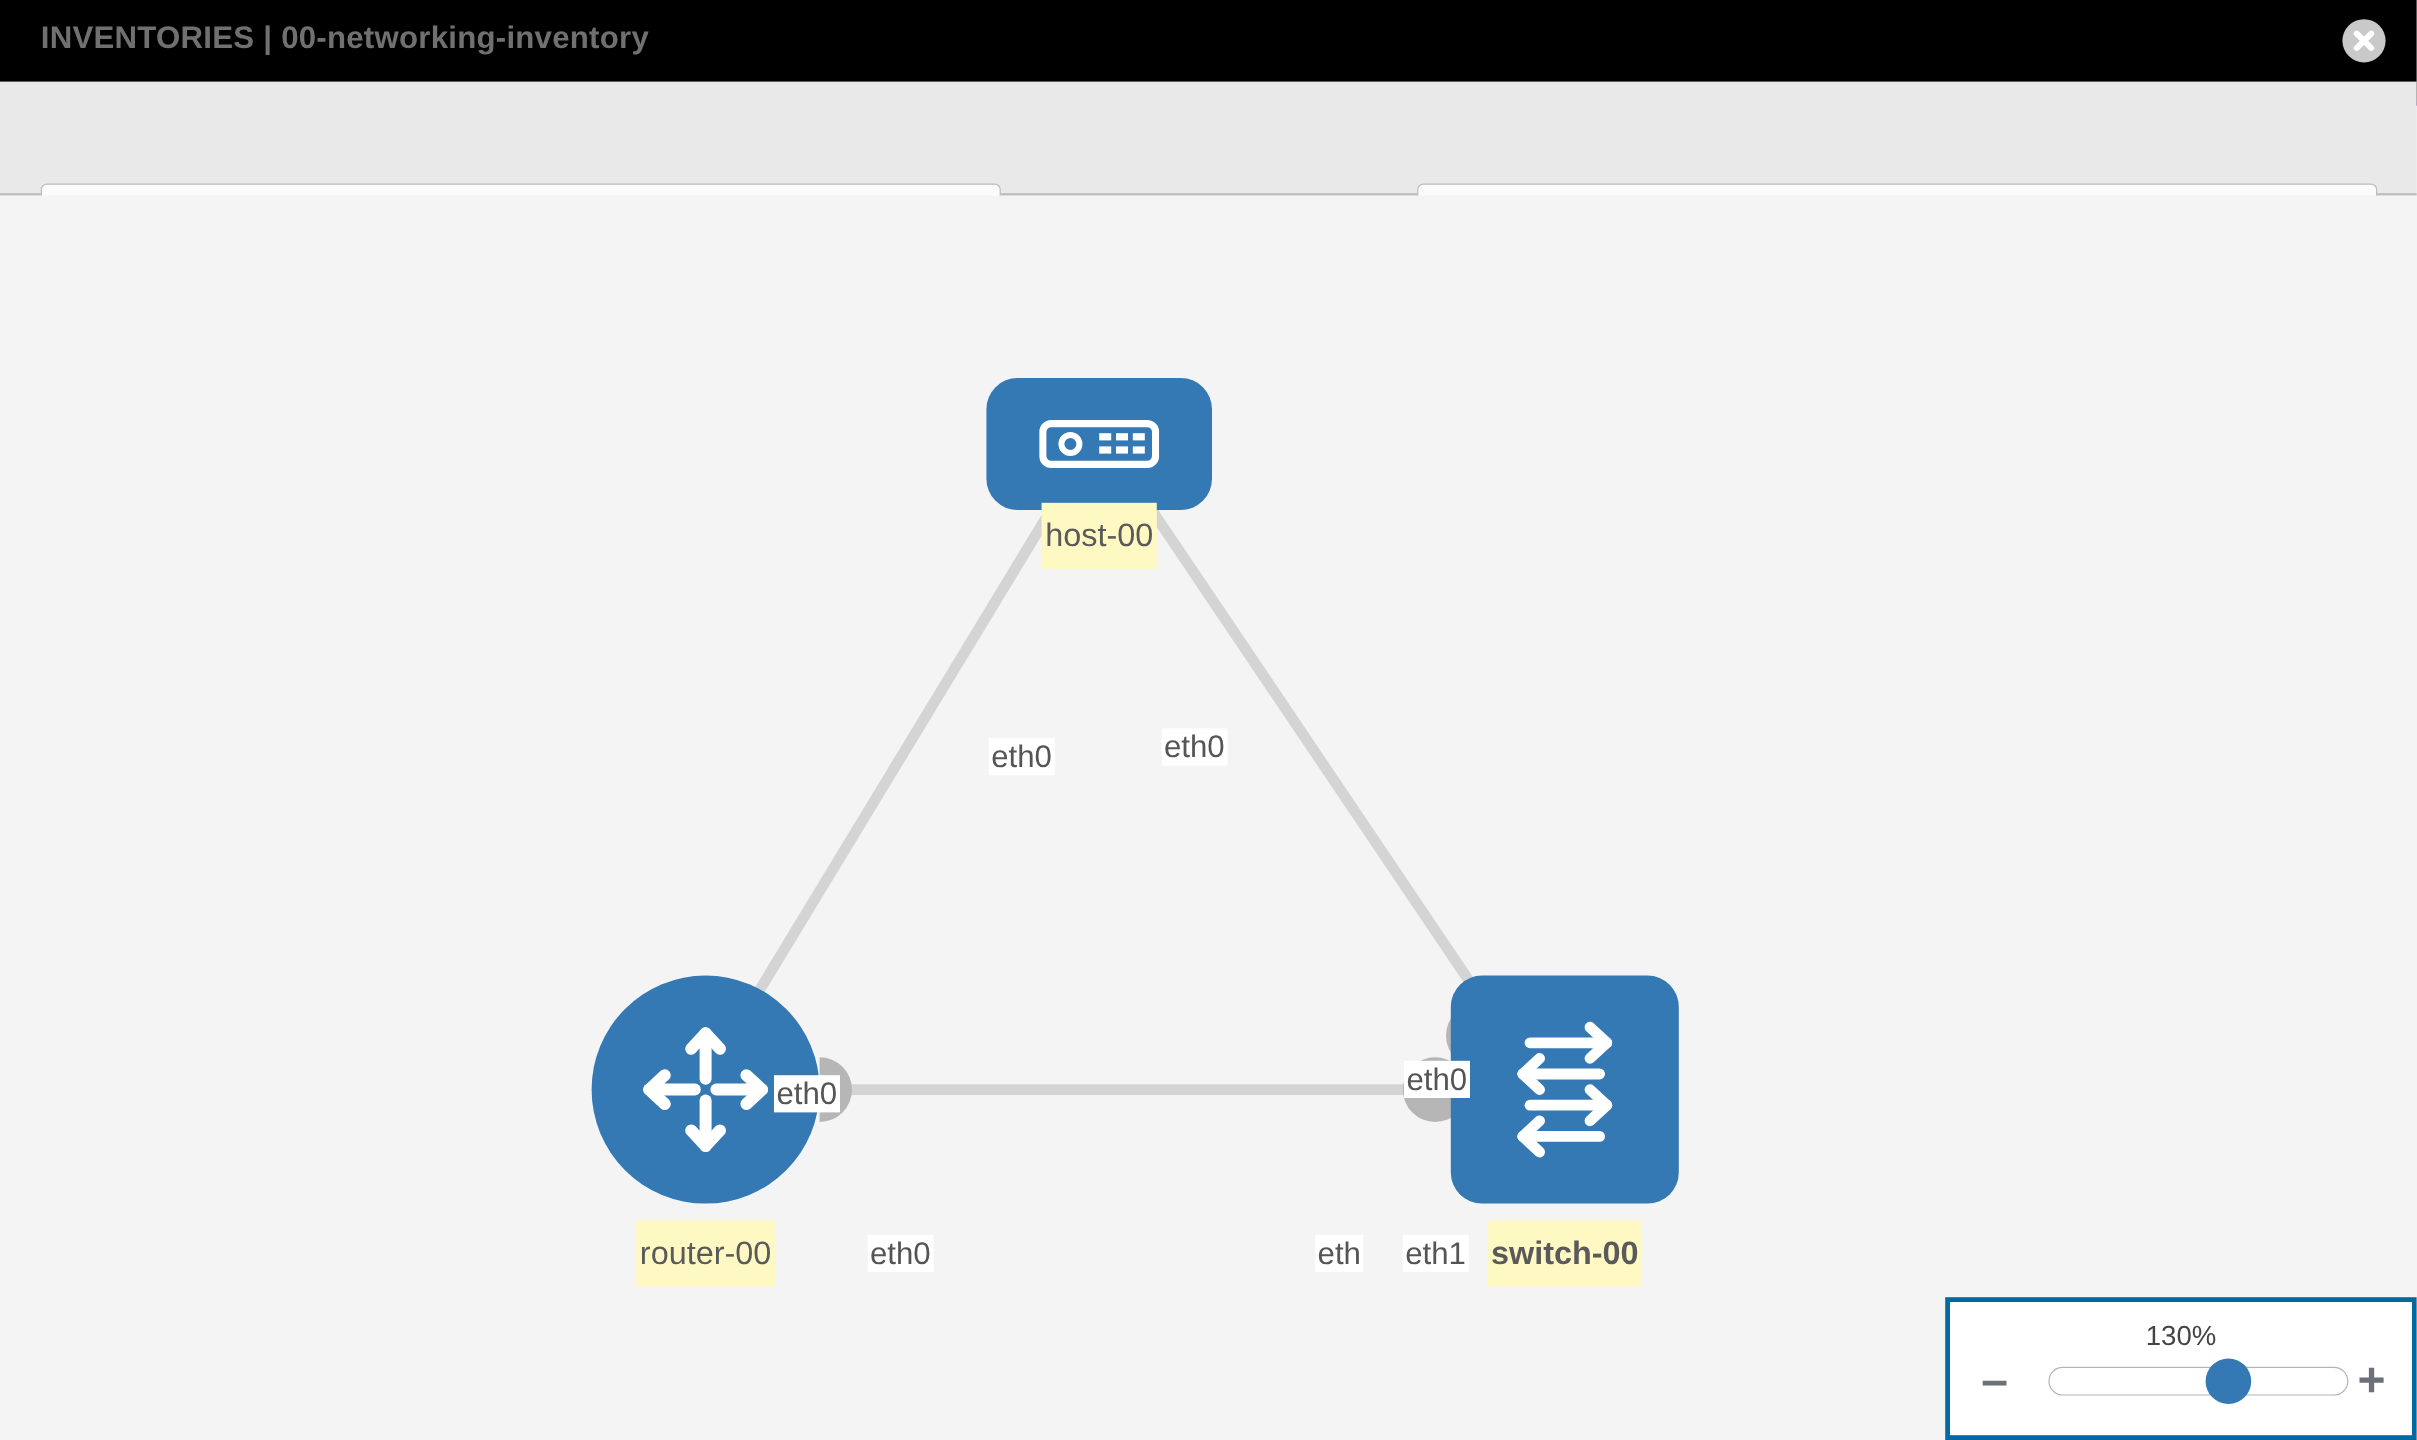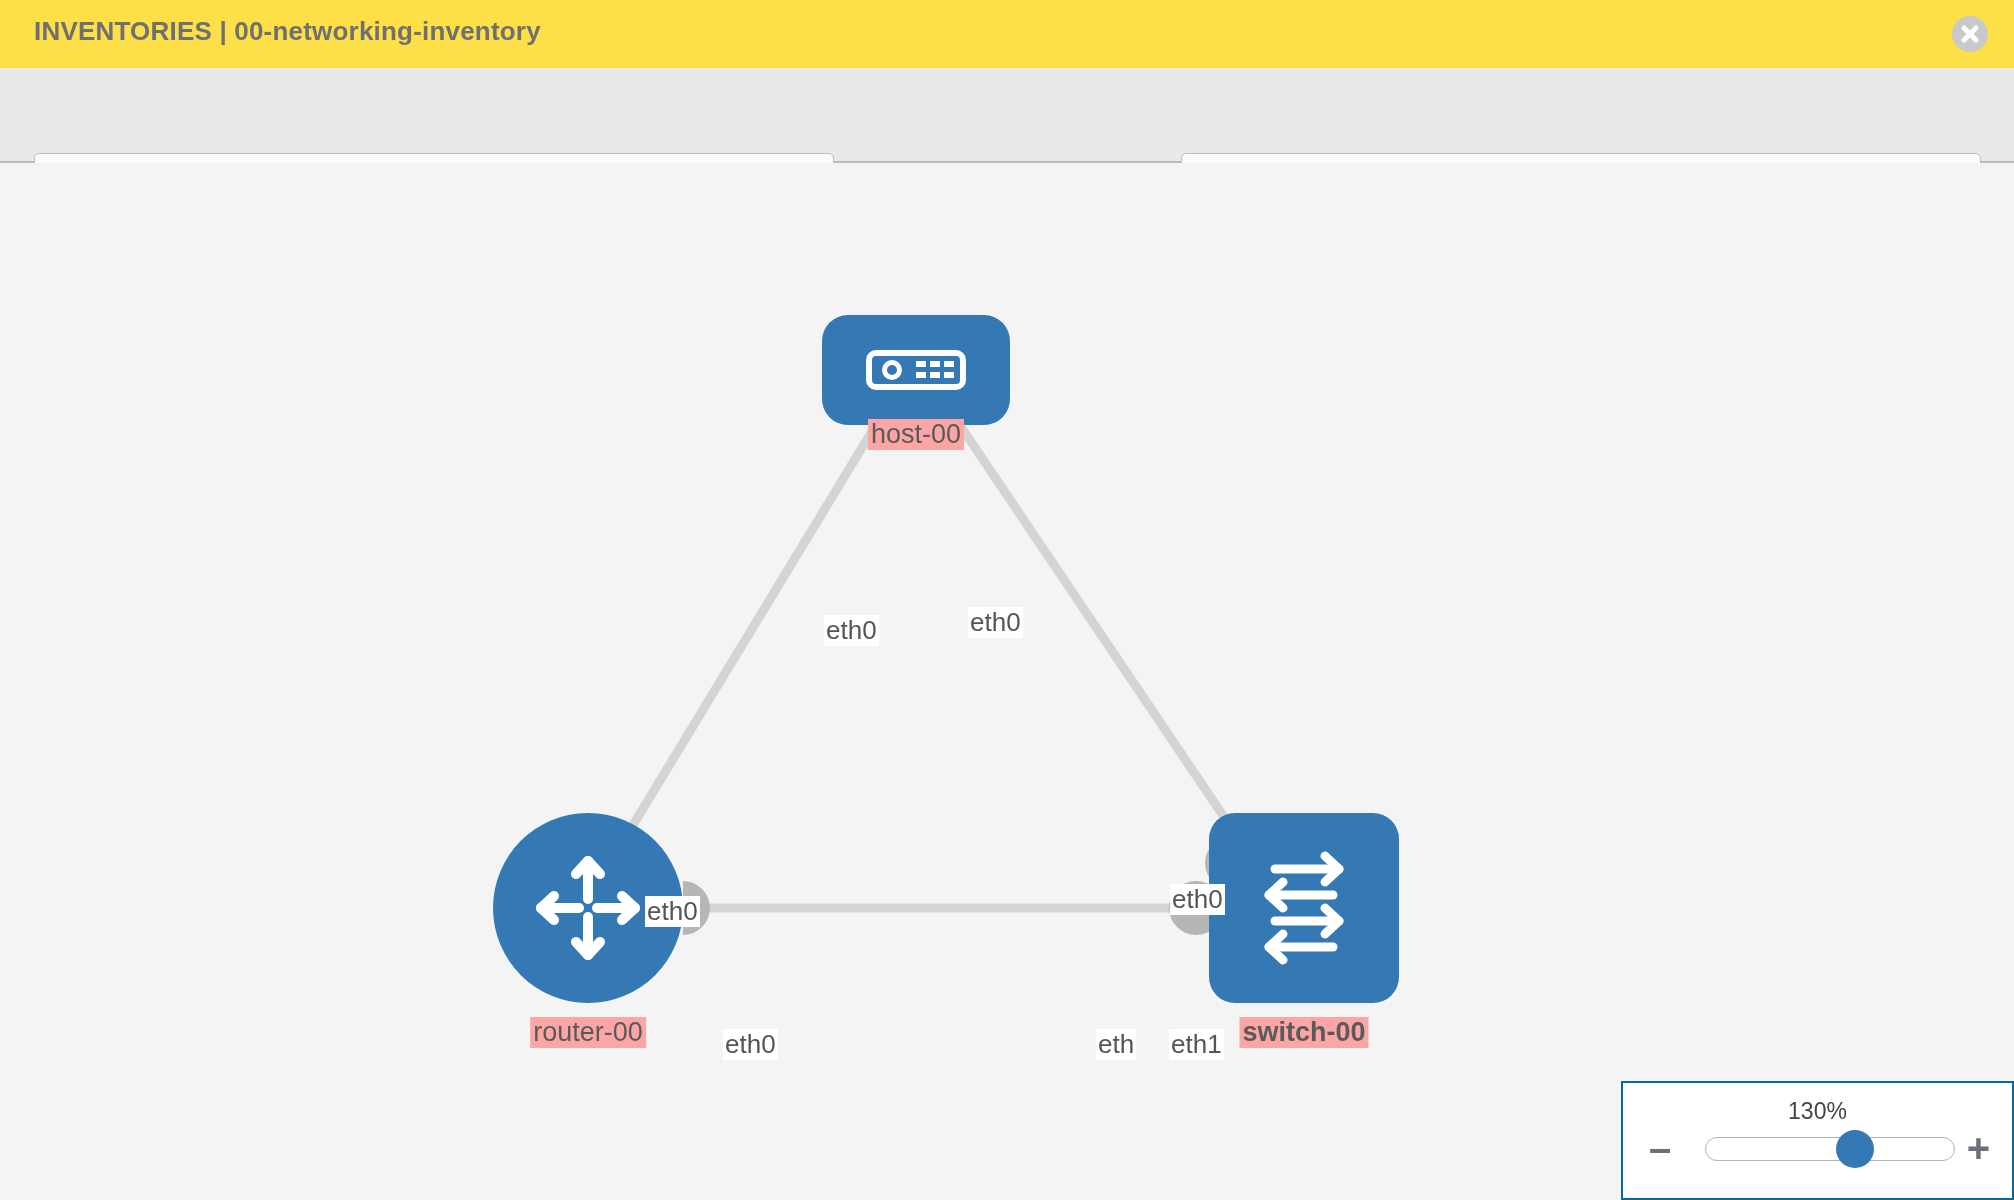--- a/index.html
+++ b/index.html
@@ -8,21 +8,21 @@
     font-family: "Liberation Sans", sans-serif;
     background: #f4f4f4;
     overflow: hidden;
   }
   #app { position: relative; width: 2014px; height: 1200px; }
 
   
   .header {
     position: absolute; left: 0; top: 0;
     width: 2014px; height: 88px;
-    background: #fde047;
+    background: #000000;
     border-bottom: 3px solid #6d28d9;
   }
   .page-title {
     position: absolute; left: 34px; top: 16px;
     font-size: 26px; font-weight: bold;
     color: #707070; letter-spacing: 0.2px;
     white-space: nowrap;
   }
   .close-btn {
     position: absolute; right: 26px; top: 16px;
@@ -84,22 +84,22 @@
   .node-shape {
     position: absolute; left: 0; top: 0;
     background: #3478b4;
     display: flex; align-items: center; justify-content: center;
     cursor: pointer;
   }
   .node-label {
     position: absolute;
     left: 50%; transform: translateX(-50%);
     font-size: 27px; color: #5a5a5a;
-    background: #fca5a5;
-    padding: 0 3px;
+    background: #fef9c3;
+    padding: 12px 3px;
     white-space: nowrap;
   }
 
   
   #node-host { left: 822px; top: 152px; width: 188px; height: 110px; }
   #node-host .node-shape { width: 188px; height: 110px; border-radius: 26px; }
   #node-host .node-label { top: 104px; }
 
   
   #node-router { left: 493px; top: 650px; width: 190px; height: 190px; }
@@ -117,21 +117,21 @@
     background: #ffffff;
     padding: 0 2px;
     white-space: nowrap;
   }
 
   
   .zoom-panel {
     position: absolute; left: 1621px; top: 1081px;
     width: 393px; height: 119px;
     background: #ffffff;
-    border: 2px solid #0369a1;
+    border: 4px solid #0369a1;
   }
   .zoom-value {
     position: absolute; top: 15px; left: 0; width: 100%;
     text-align: center; font-size: 23px; color: #444444;
   }
   .zoom-minus, .zoom-plus {
     position: absolute; top: 52px;
     color: #6c7079; font-size: 40px; line-height: 26px;
     font-weight: bold; cursor: pointer; user-select: none;
   }

